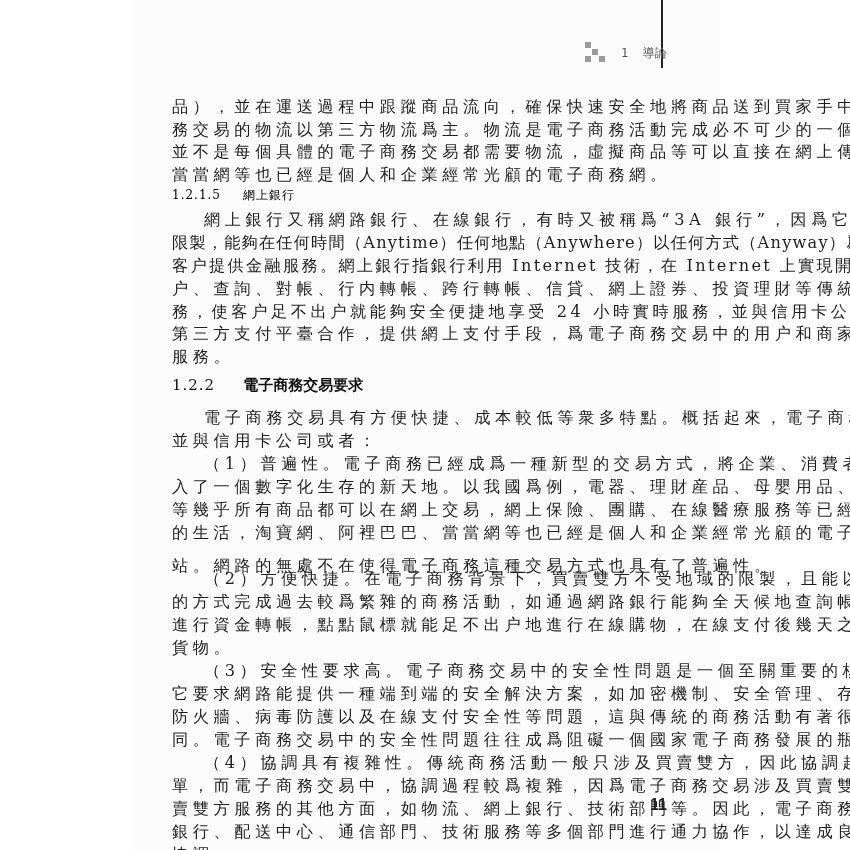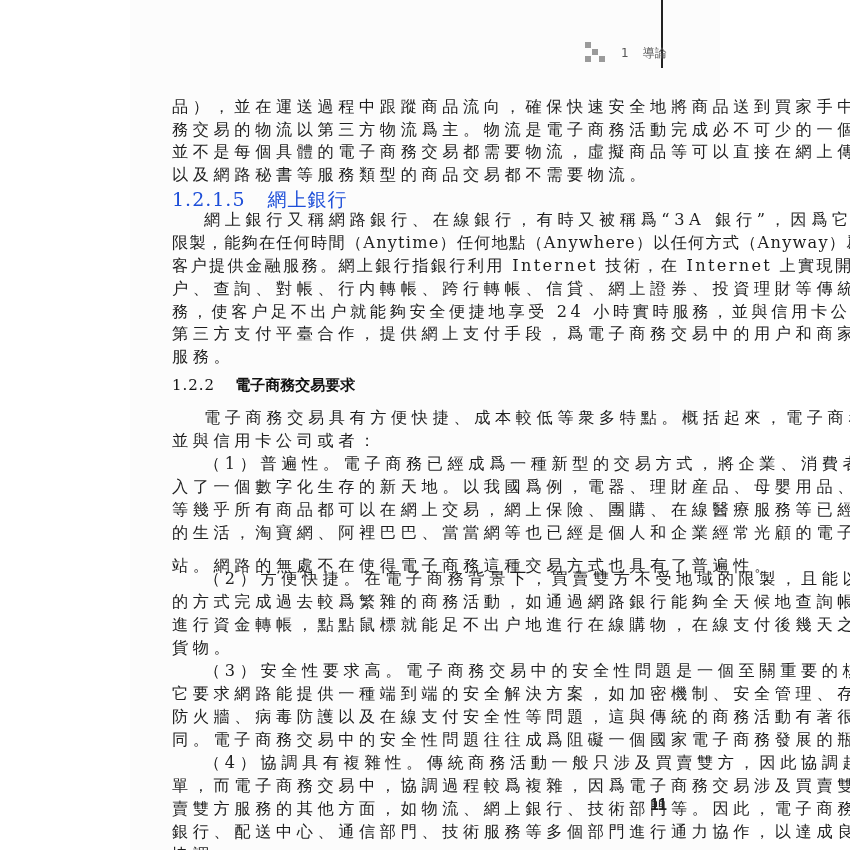--- a/index.html
+++ b/index.html
@@ -20,29 +20,29 @@
   }
   .deco { position: relative; width: 26px; height: 22px; margin-right: 10px; }
   .deco span { position: absolute; width: 6px; height: 6px; background: #9a9a9a; }
   .header .chap-num { margin-right: 14px; }
   .line {
     position: absolute; left: 172px; width: 500px; white-space: nowrap;
     font-size: 16.2px; letter-spacing: 4.6px; color: #1e1e1e; line-height: 20px;
   }
   .indent { left: 204px; }
   .subhead {
-    position: absolute; left: 172px; font-size: 19px; color: #1d4ed8; white-space: nowrap;
+    position: absolute; left: 172px; font-size: 12px; color: #000000; white-space: nowrap;
     font-family: "DejaVu Serif", serif; letter-spacing: 1px;
   }
   .subhead .num { margin-right: 22px; }
   .section-head {
     position: absolute; left: 172px; top: 345px; font-size: 15px; color: #111; white-space: nowrap;
     font-family: "DejaVu Sans", "Liberation Sans", sans-serif; font-weight: bold;
   }
-  .section-head .num { font-weight: normal; font-family: "DejaVu Serif", serif; margin-right: 20px; letter-spacing: 1px; }
+  .section-head .num { font-weight: normal; font-family: "DejaVu Serif", serif; margin-right: 28px; letter-spacing: 1px; }
   .page-number {
     position: absolute; left: 650px; top: 796px; font-family: Liberation Sans, sans-serif;
     font-weight: bold; font-size: 16px; color: #222;
   }
 </style>
 </head>
 <body>
 
 <div class="page"></div>
 <div class="header-rule"></div>
@@ -54,21 +54,21 @@
     <span style="left:0;top:14px"></span>
     <span style="left:14px;top:14px"></span>
   </div>
   <span class="chap-num">1</span>
   <span>導論</span>
 </div>
 
 <div class="line" style="top:97px">品），並在運送過程中跟蹤商品流向，確保快速安全地將商品送到買家手中。電子商</div>
 <div class="line" style="top:120px">務交易的物流以第三方物流爲主。物流是電子商務活動完成必不可少的一個環節，但</div>
 <div class="line" style="top:142px">並不是每個具體的電子商務交易都需要物流，虛擬商品等可以直接在網上傳遞的商品</div>
-<div class="line" style="top:165px">以及網路秘書等服務類型的商品交易都不需要物流。</div>
+<div class="line" style="top:165px">當當網等也已經是個人和企業經常光顧的電子商務網。</div>
 
 <div class="subhead" style="top:187px">
   <span class="num">1.2.1.5</span><span>網上銀行</span>
 </div>
 <div class="line indent" style="top:210px">網上銀行又稱網路銀行、在線銀行，有時又被稱爲“3A 銀行”，因爲它不受時空</div>
 <div class="line" style="top:233px; letter-spacing:1.2px">限製，能夠在任何時間（Anytime）任何地點（Anywhere）以任何方式（Anyway）爲</div>
 <div class="line" style="top:256px; letter-spacing:2.3px">客户提供金融服務。網上銀行指銀行利用 Internet 技術，在 Internet 上實現開户、銷</div>
 <div class="line" style="top:279px">户、查詢、對帳、行内轉帳、跨行轉帳、信貸、網上證券、投資理財等傳統銀行的業</div>
 <div class="line" style="top:302px; letter-spacing:3.6px">務，使客户足不出户就能夠安全便捷地享受 24 小時實時服務，並與信用卡公司或者</div>
 <div class="line" style="top:324px">第三方支付平臺合作，提供網上支付手段，爲電子商務交易中的用户和商家提供資金</div>

